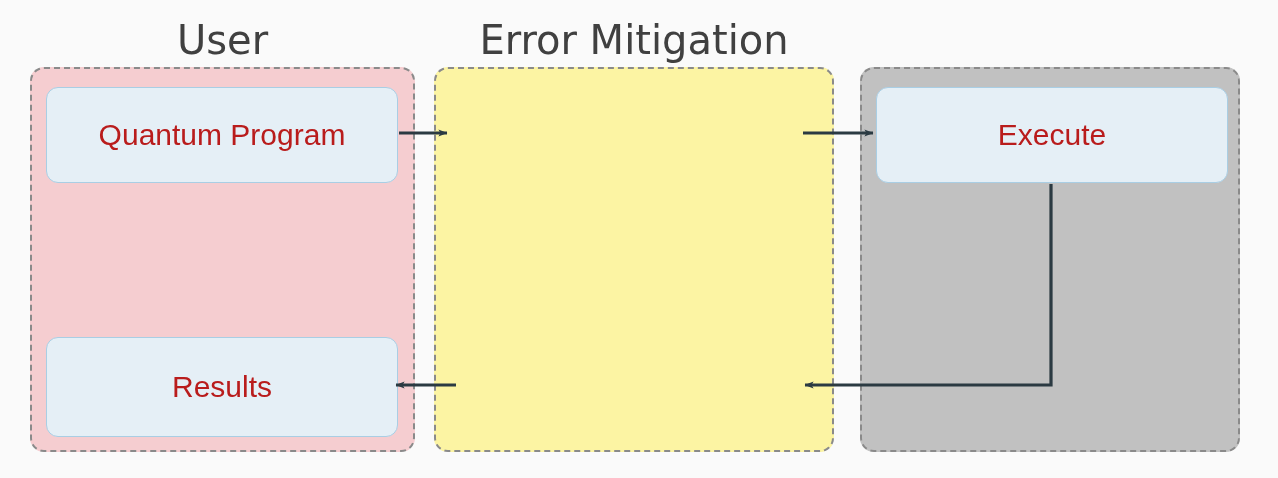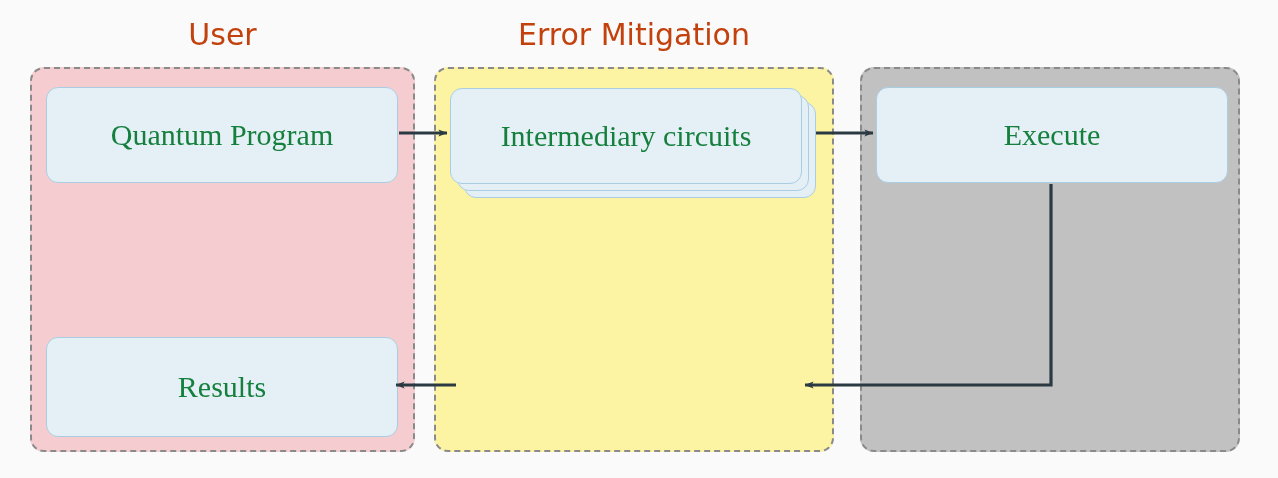--- a/index.html
+++ b/index.html
@@ -12,22 +12,22 @@
     height: 478px;
     background: #FAFAFA;
     font-family: "DejaVu Sans", sans-serif;
     overflow: hidden;
   }
 
   
   .col-title {
     position: absolute;
     text-align: center;
-    color: #c2410c;
-    font-size: 30px;
+    color: #404040;
+    font-size: 40px;
     line-height: 1;
     white-space: nowrap;
     font-family: "DejaVu Sans", sans-serif;
   }
 
   
   .panel {
     position: absolute;
     border: 2px dashed #8A8A8A;
     border-radius: 14px;
@@ -44,25 +44,25 @@
     border: 1.6px solid #A9CEE4;
     border-radius: 12px;
     box-sizing: border-box;
   }
   .card-label {
     position: absolute;
     left: 0; right: 0;
     top: 50%;
     transform: translateY(-50%);
     text-align: center;
-    color: #15803d;
+    color: #b91c1c;
     font-size: 30px;
     line-height: 1.05;
     white-space: nowrap;
-    font-family: Liberation Serif, serif;
+    font-family: Liberation Sans, sans-serif;
   }
 
   
   .stack { position: absolute; }
   .stack .card { left: 0; top: 0; }
 
   
   .connector { position: absolute; overflow: visible; }
   .connector svg { display: block; overflow: visible; }
 </style>
@@ -79,27 +79,20 @@
   <div class="panel panel-user" style="left:30px; top:67px; width:385px; height:385px;"></div>
 
   <div class="panel panel-mitigation" style="left:434px; top:67px; width:400px; height:385px;"></div>
 
   <div class="panel panel-hardware" style="left:860px; top:67px; width:380px; height:385px;"></div>
 
   <div class="card" style="left:46px; top:87px; width:352px; height:96px;">
     <div class="card-label">Quantum Program</div>
   </div>
 
-  <div class="stack" style="left:450px; top:88px; width:370px; height:110px;">
-    <div class="card" style="transform:translate(14px,14px); width:352px; height:96px; z-index:1;"></div>
-    <div class="card" style="transform:translate(7px,7px); width:352px; height:96px; z-index:2;"></div>
-    <div class="card" style="transform:translate(0px,0px); width:352px; height:96px; z-index:3;">
-      <div class="card-label">Intermediary circuits</div>
-    </div>
-  </div>
 
   <div class="card" style="left:876px; top:87px; width:352px; height:96px;">
     <div class="card-label">Execute</div>
   </div>
 
   <div class="card" style="left:46px; top:337px; width:352px; height:100px;padding-left:22px;">
     <div class="card-label">Results</div>
   </div>
 
 

